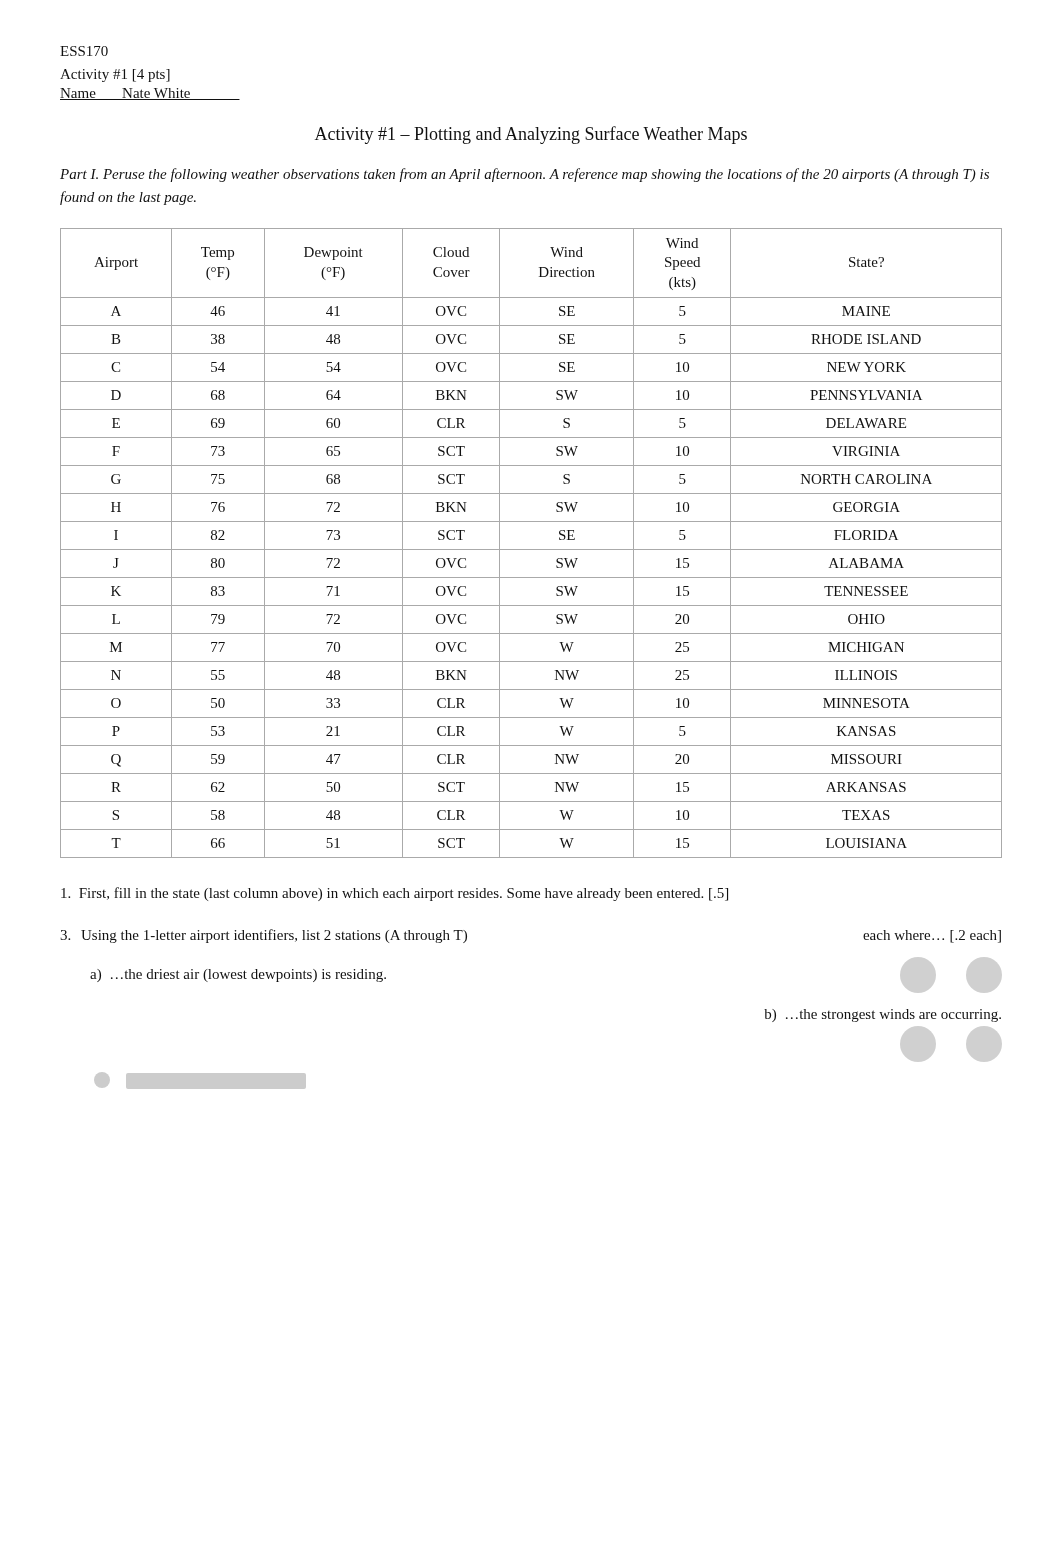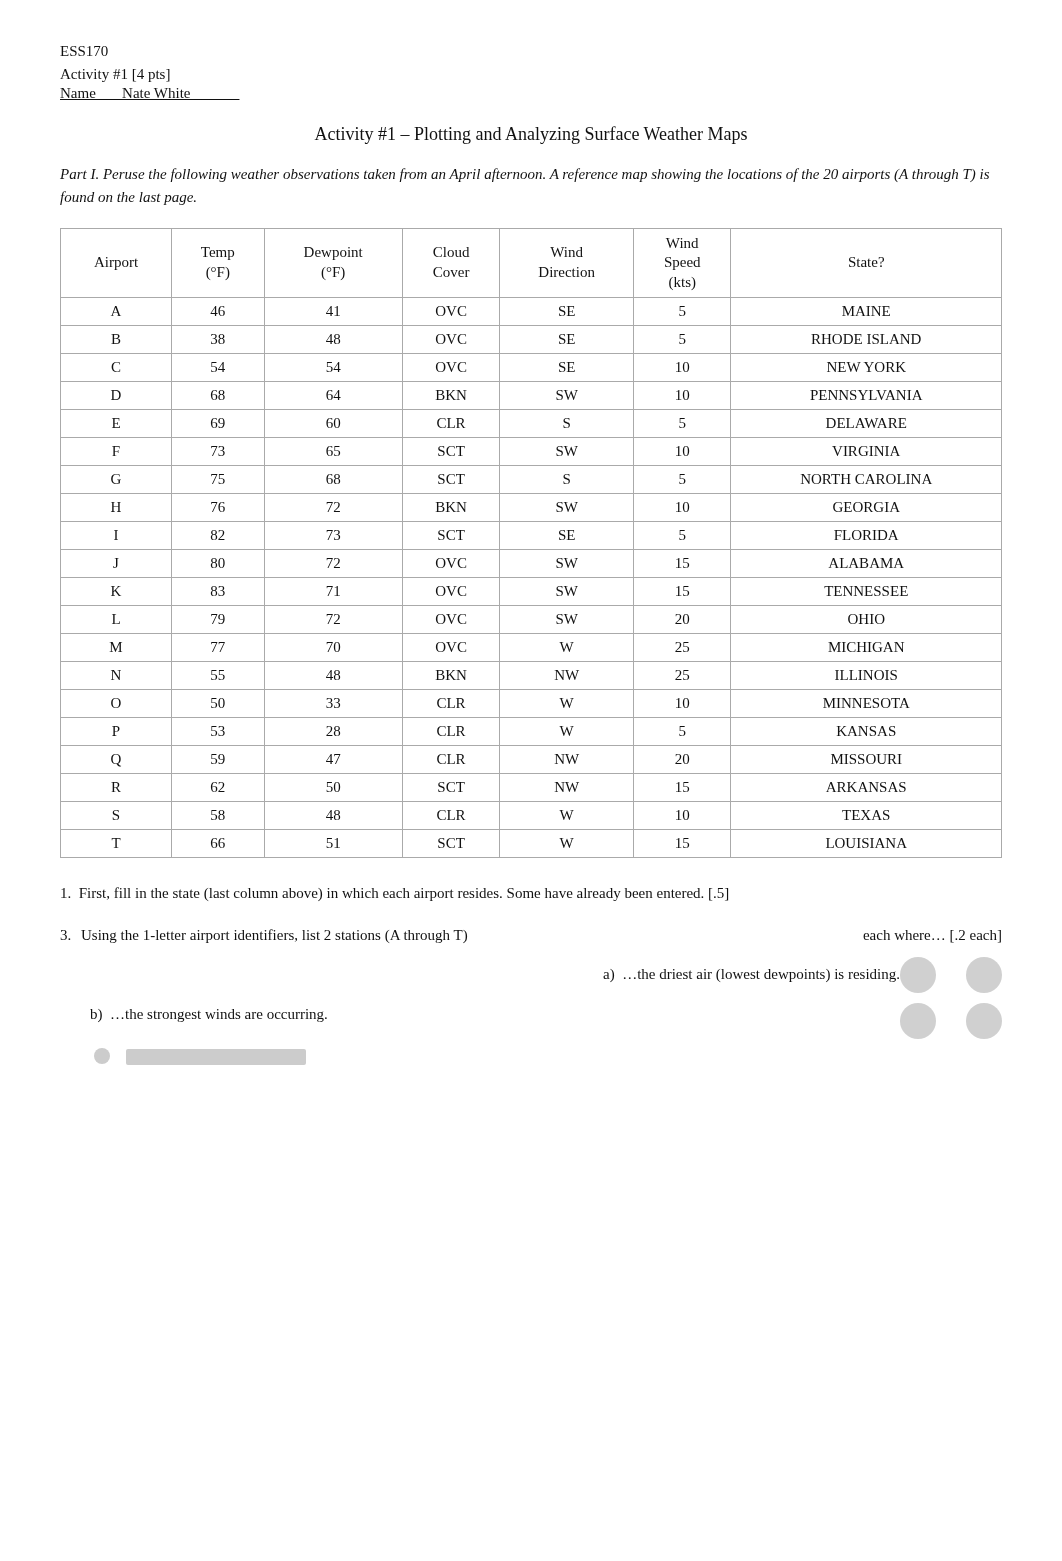--- a/index.html
+++ b/index.html
@@ -89,31 +89,32 @@
     .blank-oval {
       display: inline-block;
       width: 36px;
       height: 36px;
       border-radius: 50%;
       background: #d0d0d0;
     }
     .sub-a-row {
       display: flex;
       align-items: center;
-      justify-content: flex-end;
+      justify-content: space-between;
     }
     .sub-a-blanks {
       display: flex;
       gap: 30px;
     }
     .sub-b-row {
       display: flex;
-      align-items: flex-start;
+      align-items: flex-end;
       justify-content: space-between;
       margin-top: 10px;
+      flex-direction: column;
     }
     .sub-b-blanks {
       display: flex;
       gap: 30px;
     }
     .bottom-line {
       margin-top: 6px;
       display: flex;
       align-items: center;
       gap: 8px;
@@ -280,21 +281,21 @@
         <td>50</td>
         <td>33</td>
         <td>CLR</td>
         <td>W</td>
         <td>10</td>
         <td>MINNESOTA</td>
       </tr>
       <tr>
         <td>P</td>
         <td>53</td>
-        <td>28</td>
+        <td>21</td>
         <td>CLR</td>
         <td>W</td>
         <td>5</td>
         <td>KANSAS</td>
       </tr>
       <tr>
         <td>Q</td>
         <td>59</td>
         <td>47</td>
         <td>CLR</td>

